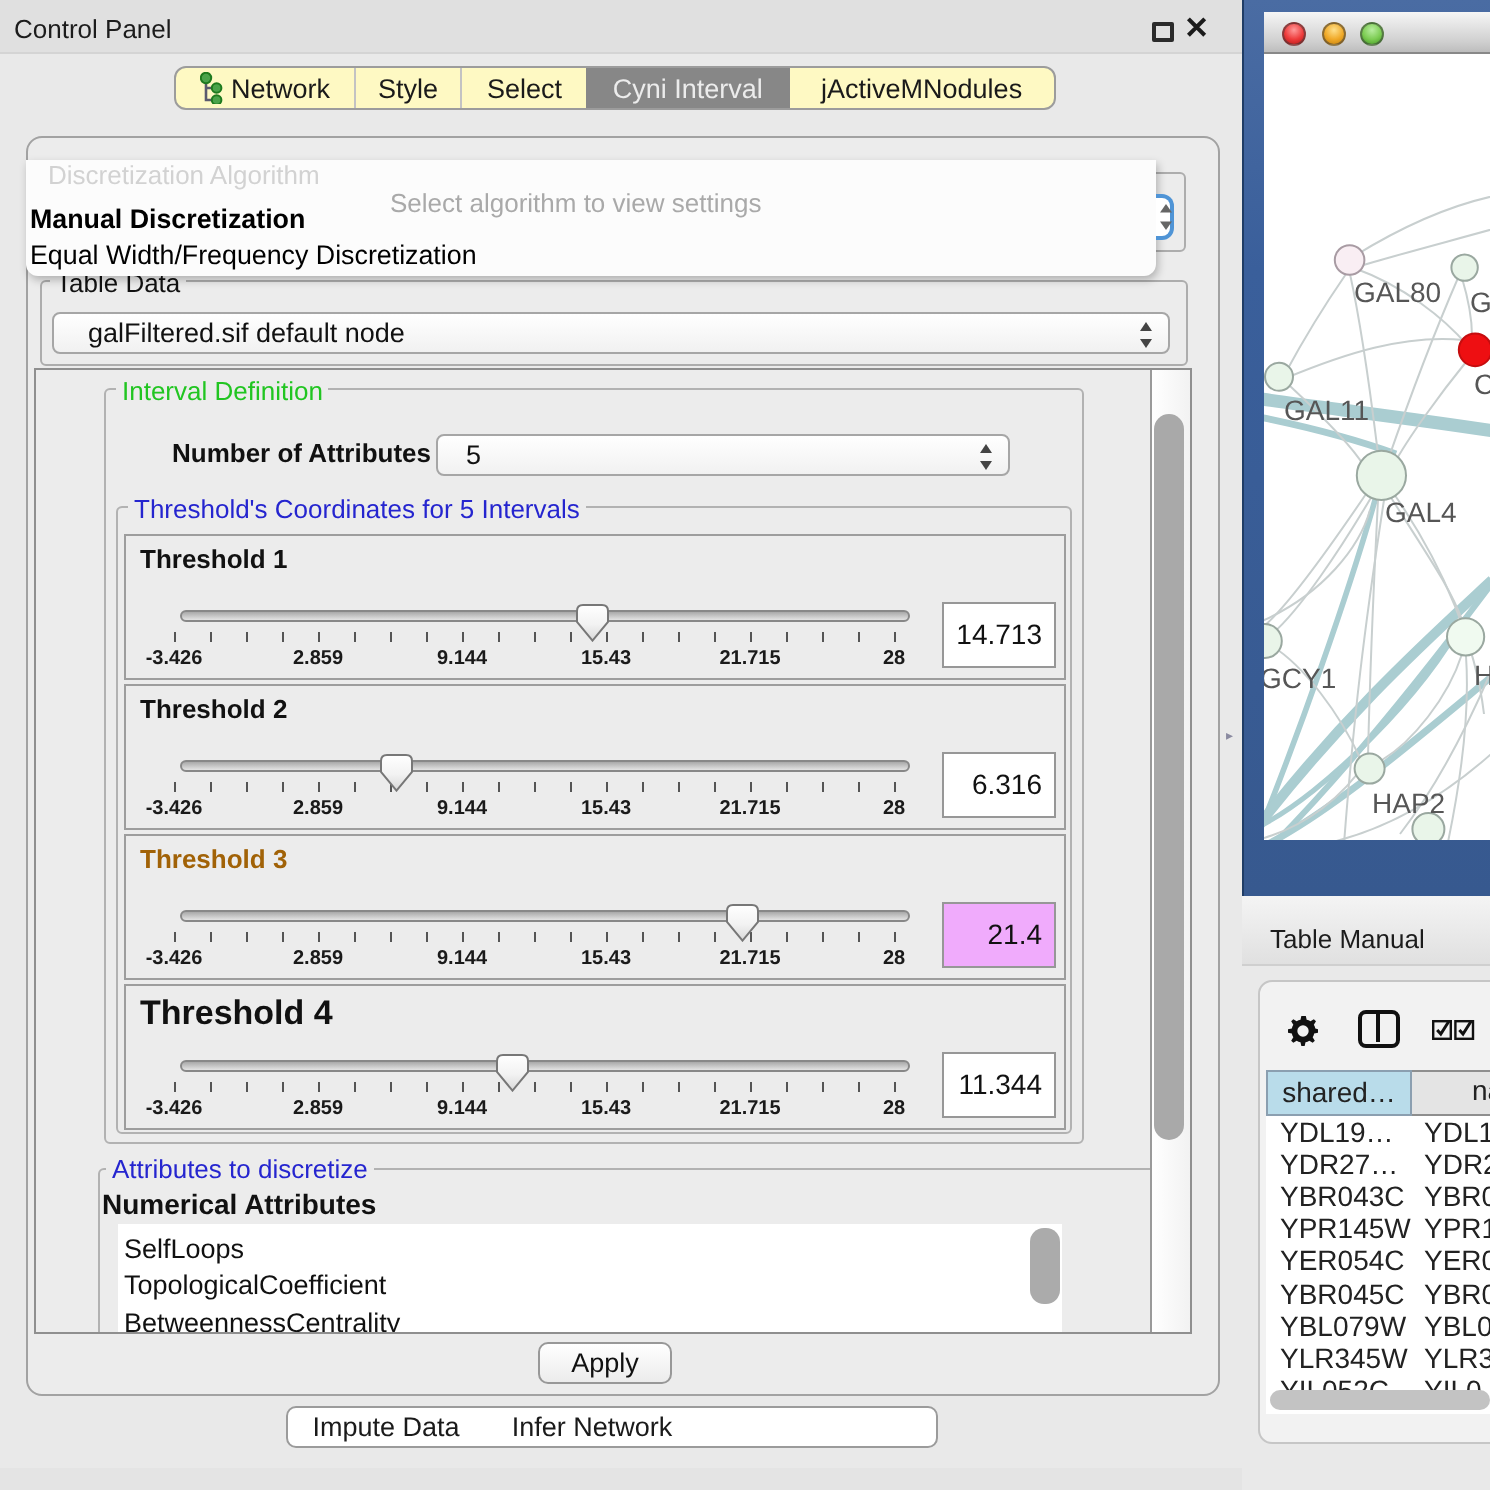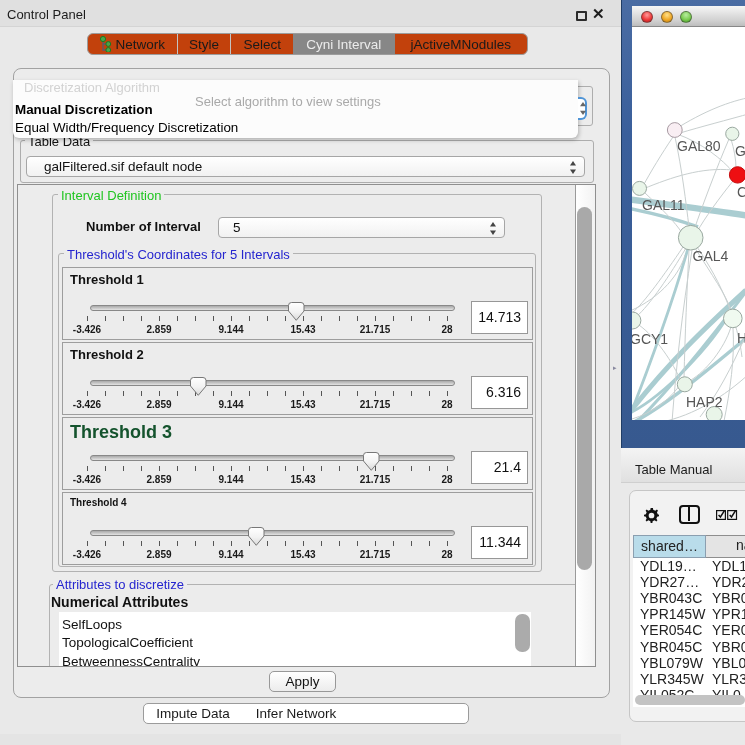--- a/index.html
+++ b/index.html
@@ -7,21 +7,21 @@
 .a{position:absolute}
 .gb{position:absolute;border:1px solid #adadad;border-radius:3px}
 .gl{position:absolute;font-size:13px;background:#ececec;padding:0 3px;white-space:nowrap}
 </style></head>
 <body>
 
 <div class="a" style="left:0;top:0;width:621px;height:27px;background:#e0e0e0;border-bottom:1px solid #d4d4d4"></div>
 <div class="a" style="left:7px;top:7px;font-size:13px;color:#1c1c1c">Control Panel</div>
 <div class="a" style="left:576px;top:11px;width:11px;height:10px;border:2px solid #2b2b2b;border-radius:1px"></div>
 <div class="a" style="left:592px;top:5px;font-size:15px;font-weight:bold;color:#1b1b1b">✕</div>
-<div class="a" style="left:87px;top:33px;width:441px;height:22px;background:#c2410c;border:1px solid #9c9c9c;border-radius:6px;display:flex;overflow:hidden;font-size:13.5px;color:#1a1a1a">
+<div class="a" style="left:87px;top:33px;width:441px;height:22px;background:#fef9c3;border:1px solid #9c9c9c;border-radius:6px;display:flex;overflow:hidden;font-size:13.5px;color:#1a1a1a">
 <div style="width:89px;display:flex;align-items:center;justify-content:center;gap:4px"><svg width="12" height="16" viewBox="0 0 12 16">
         <path d="M3 4 V14 H7 M3 8 H7" fill="none" stroke="#5a5a6e" stroke-width="1.3"></path>
         <circle cx="3" cy="3" r="2.6" fill="#4aa34a" stroke="#1e7a1e" stroke-width="1"></circle>
         <circle cx="8.3" cy="8" r="2.4" fill="#4aa34a" stroke="#1e7a1e" stroke-width="1"></circle>
         <circle cx="8.3" cy="14" r="2.4" fill="#4aa34a" stroke="#1e7a1e" stroke-width="1"></circle>
       </svg>Network</div>
 <div style="width:54px;border-left:1px solid #c3c3c3;display:flex;align-items:center;justify-content:center">Style</div>
 <div style="width:63px;border-left:1px solid #c3c3c3;display:flex;align-items:center;justify-content:center">Select</div>
 <div style="width:102px;background:#878787;color:#ececec;display:flex;align-items:center;justify-content:center">Cyni Interval</div>
 <div style="width:133px;display:flex;align-items:center;justify-content:center">jActiveMNodules</div>
@@ -30,21 +30,21 @@
 <div class="gb" style="left:20px;top:86px;width:573px;height:40px"></div>
 <div class="gb" style="left:20px;top:140px;width:574px;height:43px"></div>
 <div class="gl" style="left:25px;top:134px;color:#111">Table Data</div>
 <div class="a" style="left:26px;top:156px;width:559px;height:21px;background:linear-gradient(#ffffff,#f1f1f1);border:1px solid #a6a6a6;border-radius:4px;font-size:13.5px;color:#111;line-height:19px;padding-left:17px">galFiltered.sif default node<svg class="a" style="right:7px;top:4px" width="8" height="13" viewBox="0 0 8 13">
       <path d="M4 0 L7 4.5 H1 Z" fill="#444"></path>
       <path d="M4 13 L1 8.5 H7 Z" fill="#444"></path>
     </svg></div>
 <div class="a" style="left:17px;top:184px;width:579px;height:483px;border:1px solid #8f8f8f;background:#ececec;overflow:hidden">
 <div class="gb" style="left:34px;top:9px;width:490px;height:378px;border-color:#b2b2b2"></div>
 <div class="gl" style="left:40px;top:3px;color:#21c521">Interval Definition</div>
-<div class="a" style="left:68px;top:34px;font-size:13px;font-weight:bold;color:#111">Number of Interval</div>
+<div class="a" style="left:68px;top:34px;font-size:13px;font-weight:bold;color:#111">Number of Attributes</div>
 <div class="a" style="left:200px;top:32px;width:287px;height:21px;background:linear-gradient(#ffffff,#f1f1f1);border:1px solid #a6a6a6;border-radius:4px;font-size:13.5px;color:#111;line-height:19px;padding-left:14px">5<svg class="a" style="right:7px;top:4px" width="8" height="13" viewBox="0 0 8 13">
         <path d="M4 0 L7 4.5 H1 Z" fill="#444"></path>
         <path d="M4 13 L1 8.5 H7 Z" fill="#444"></path>
       </svg></div>
 <div class="gb" style="left:40px;top:68px;width:478px;height:314px;border-color:#b2b2b2"></div>
 <div class="gl" style="left:46px;top:62px;color:#2525cf">Threshold's Coordinates for 5 Intervals</div>
 <div class="a" style="left:44px;top:81.5px;width:471px;height:73px;border:1px solid #9d9d9d;background:#ececec">
 <div class="a" style="left:7px;top:4.5px;font-size:13px;font-weight:bold;color:#111">Threshold 1</div>
 <div class="a" style="left:27px;top:37.8px;width:365px;height:5.5px;background:linear-gradient(#a9a9a9,#e3e3e3);border:1px solid #888;border-radius:3px"></div>
 <i style="position:absolute;left:24.0px;top:48.9px;width:1px;height:4.5px;background:#555"></i>
@@ -122,21 +122,21 @@
             <stop offset="0" stop-color="#ffffff"></stop>
             <stop offset="0.55" stop-color="#f2f2f2"></stop>
             <stop offset="1" stop-color="#d8d8d8"></stop>
           </linearGradient>
         </defs>
         <path d="M3.5 0.5 H13 Q16 0.5 16 3.5 V9 L8.25 18.3 L0.5 9 V3.5 Q0.5 0.5 3.5 0.5 Z" fill="url(#tg{top})" stroke="#777"></path>
       </svg>
 <div class="a" style="left:408px;top:33.7px;width:56.5px;height:33.3px;background:#fff;border:1px solid #979797;font-size:14px;color:#111;line-height:31px;text-align:right;padding-right:5.5px">6.316</div>
 </div>
 <div class="a" style="left:44px;top:231.5px;width:471px;height:73px;border:1px solid #9d9d9d;background:#ececec">
-<div class="a" style="left:7px;top:4.5px;font-size:18px;font-weight:bold;color:#14532d">Threshold 3</div>
+<div class="a" style="left:7px;top:4.5px;font-size:13px;font-weight:bold;color:#a16207">Threshold 3</div>
 <div class="a" style="left:27px;top:37.8px;width:365px;height:5.5px;background:linear-gradient(#a9a9a9,#e3e3e3);border:1px solid #888;border-radius:3px"></div>
 <i style="position:absolute;left:24.0px;top:48.9px;width:1px;height:4.5px;background:#555"></i>
       <i style="position:absolute;left:42.0px;top:48.9px;width:1px;height:4.5px;background:#555"></i>
       <i style="position:absolute;left:60.0px;top:48.9px;width:1px;height:4.5px;background:#555"></i>
       <i style="position:absolute;left:78.0px;top:48.9px;width:1px;height:4.5px;background:#555"></i>
       <i style="position:absolute;left:96.0px;top:48.9px;width:1px;height:4.5px;background:#555"></i>
       <i style="position:absolute;left:114.0px;top:48.9px;width:1px;height:4.5px;background:#555"></i>
       <i style="position:absolute;left:132.0px;top:48.9px;width:1px;height:4.5px;background:#555"></i>
       <i style="position:absolute;left:150.0px;top:48.9px;width:1px;height:4.5px;background:#555"></i>
       <i style="position:absolute;left:168.0px;top:48.9px;width:1px;height:4.5px;background:#555"></i>
@@ -161,24 +161,24 @@
 <svg class="a" style="left:299.9px;top:34.5px" width="17" height="19" viewBox="0 0 17 19">
         <defs>
           <linearGradient id="tg{top}" x1="0" y1="0" x2="0" y2="1">
             <stop offset="0" stop-color="#ffffff"></stop>
             <stop offset="0.55" stop-color="#f2f2f2"></stop>
             <stop offset="1" stop-color="#d8d8d8"></stop>
           </linearGradient>
         </defs>
         <path d="M3.5 0.5 H13 Q16 0.5 16 3.5 V9 L8.25 18.3 L0.5 9 V3.5 Q0.5 0.5 3.5 0.5 Z" fill="url(#tg{top})" stroke="#777"></path>
       </svg>
-<div class="a" style="left:408px;top:33.7px;width:56.5px;height:33.3px;background:#ffffff;border:1px solid #979797;font-size:14px;color:#111;line-height:31px;text-align:right;padding-right:5.5px">21.4</div>
+<div class="a" style="left:408px;top:33.7px;width:56.5px;height:33.3px;background:#f0abfc;border:1px solid #979797;font-size:14px;color:#111;line-height:31px;text-align:right;padding-right:5.5px">21.4</div>
 </div>
 <div class="a" style="left:44px;top:306.5px;width:471px;height:73px;border:1px solid #9d9d9d;background:#ececec">
-<div class="a" style="left:7px;top:4.5px;font-size:10px;font-weight:bold;color:#111">Threshold 4</div>
+<div class="a" style="left:7px;top:4.5px;font-size:17px;font-weight:bold;color:#111">Threshold 4</div>
 <div class="a" style="left:27px;top:37.8px;width:365px;height:5.5px;background:linear-gradient(#a9a9a9,#e3e3e3);border:1px solid #888;border-radius:3px"></div>
 <i style="position:absolute;left:24.0px;top:48.9px;width:1px;height:4.5px;background:#555"></i>
       <i style="position:absolute;left:42.0px;top:48.9px;width:1px;height:4.5px;background:#555"></i>
       <i style="position:absolute;left:60.0px;top:48.9px;width:1px;height:4.5px;background:#555"></i>
       <i style="position:absolute;left:78.0px;top:48.9px;width:1px;height:4.5px;background:#555"></i>
       <i style="position:absolute;left:96.0px;top:48.9px;width:1px;height:4.5px;background:#555"></i>
       <i style="position:absolute;left:114.0px;top:48.9px;width:1px;height:4.5px;background:#555"></i>
       <i style="position:absolute;left:132.0px;top:48.9px;width:1px;height:4.5px;background:#555"></i>
       <i style="position:absolute;left:150.0px;top:48.9px;width:1px;height:4.5px;background:#555"></i>
       <i style="position:absolute;left:168.0px;top:48.9px;width:1px;height:4.5px;background:#555"></i>

